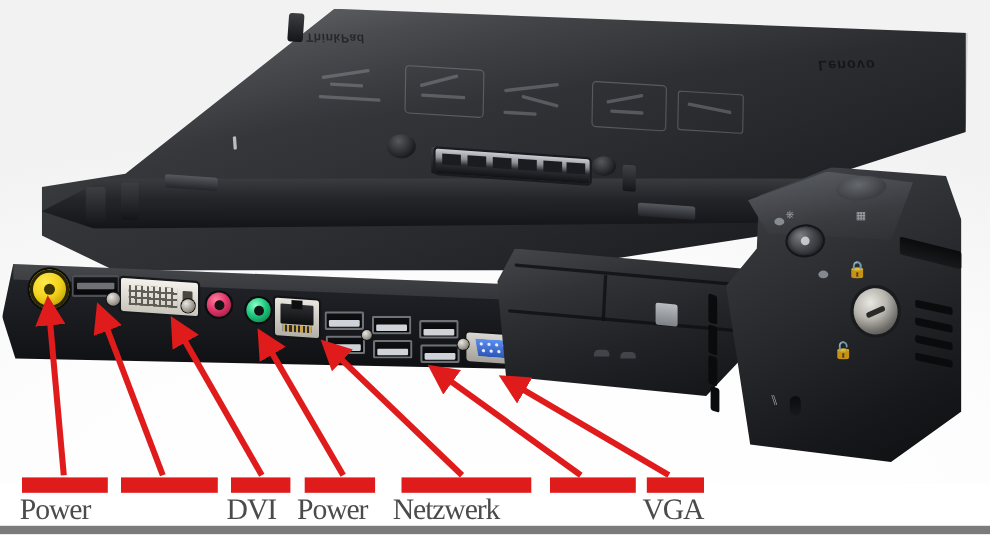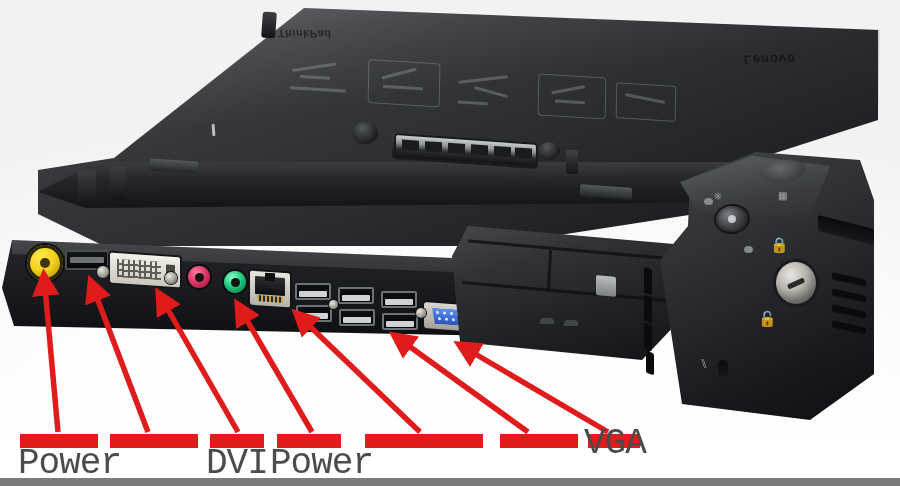--- a/index.html
+++ b/index.html
@@ -162,22 +162,22 @@
     background:linear-gradient(165deg,#45474b 0%,#303236 28%,#212327 60%,#131416 100%);
     clip-path:polygon(16px 0px, 222px 18px, 226px 96px, 190px 134px, 8px 116px, 0px 30px);
     border-radius:3px;}
   .tray-line{position:absolute;background:#0e0f11;opacity:.8;border-radius:1px;}
   .tray-tab{position:absolute;left:596px;top:276px;width:20px;height:20px;
     background:linear-gradient(180deg,#b9bcc0,#7d8085);border-radius:2px;transform:skewY(6deg);}
 
   
   .anno{position:absolute;left:0;top:0;width:900px;height:486px;pointer-events:none;}
   .bar{position:absolute;height:14px;background:#e01b1b;}
-  .label{position:absolute;color:#4b4b4b;font-size:36px;line-height:27px;
-         font-family:Liberation Mono, monospace;letter-spacing:-1px;white-space:nowrap;}
+  .label{position:absolute;color:#4b4b4b;font-size:27px;line-height:27px;
+         font-family:Liberation Serif, serif;letter-spacing:-1px;white-space:nowrap;}
   .bottombar{position:absolute;left:0;top:478px;width:900px;height:8px;background:#7b7b7b;}
 </style>
 </head>
 <body>
 
 <div id="stage">
 
   <div class="photo">
     <div class="backdrop"></div>
 
@@ -358,19 +358,20 @@
 
   <div class="anno" id="labels">
       <div class="bar" style="left: 20px; top: 434px; width: 78px; background: rgb(224, 27, 27);"></div>
       <div class="label" style="left: 18px; top: 450px; color: rgb(75, 75, 75);">Power</div>
       <div class="bar" style="left: 110px; top: 434px; width: 88px; background: rgb(224, 27, 27);"></div>
       <div class="bar" style="left: 210px; top: 434px; width: 54px; background: rgb(224, 27, 27);"></div>
       <div class="label" style="left: 206px; top: 450px; color: rgb(75, 75, 75);">DVI</div>
       <div class="bar" style="left: 277px; top: 434px; width: 64px; background: rgb(224, 27, 27);"></div>
       <div class="label" style="left: 270px; top: 450px; color: rgb(75, 75, 75);">Power</div>
       <div class="bar" style="left: 365px; top: 434px; width: 118px; background: rgb(224, 27, 27);"></div>
+      <div class="label" style="left: 357px; top: 450px; color: rgb(75, 75, 75);">Netzwerk</div>
       <div class="bar" style="left: 500px; top: 434px; width: 78px; background: rgb(224, 27, 27);"></div>
       <div class="bar" style="left: 588px; top: 434px; width: 52px; background: rgb(224, 27, 27);"></div>
-      <div class="label" style="left: 584px; top: 430px; color: rgb(75, 75, 75);">VGA</div>
+      <div class="label" style="left: 584px; top: 450px; color: rgb(75, 75, 75);">VGA</div>
     </div>
 
   <div class="bottombar" style="background: rgb(123, 123, 123);"></div>
 </div>
 
 </body></html>

